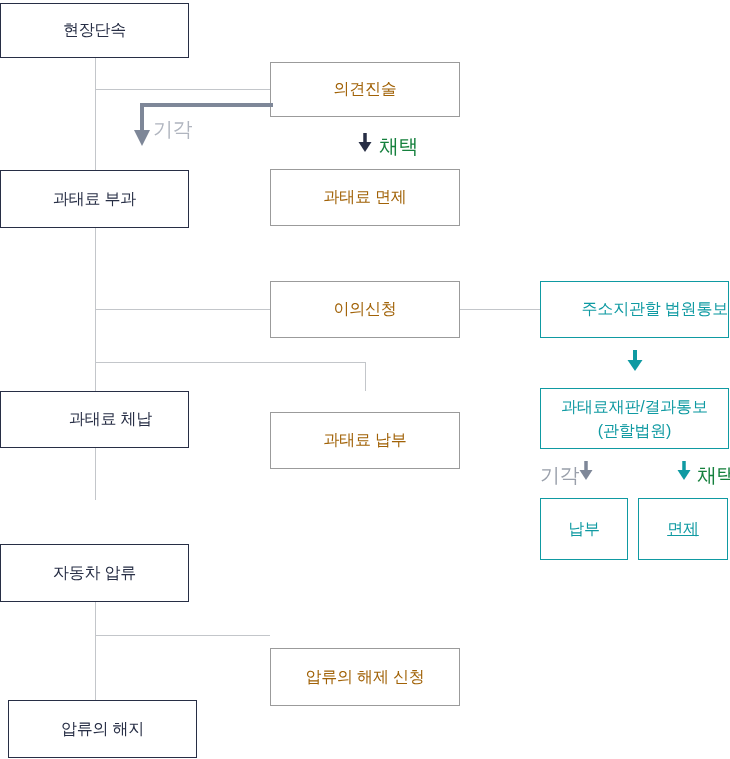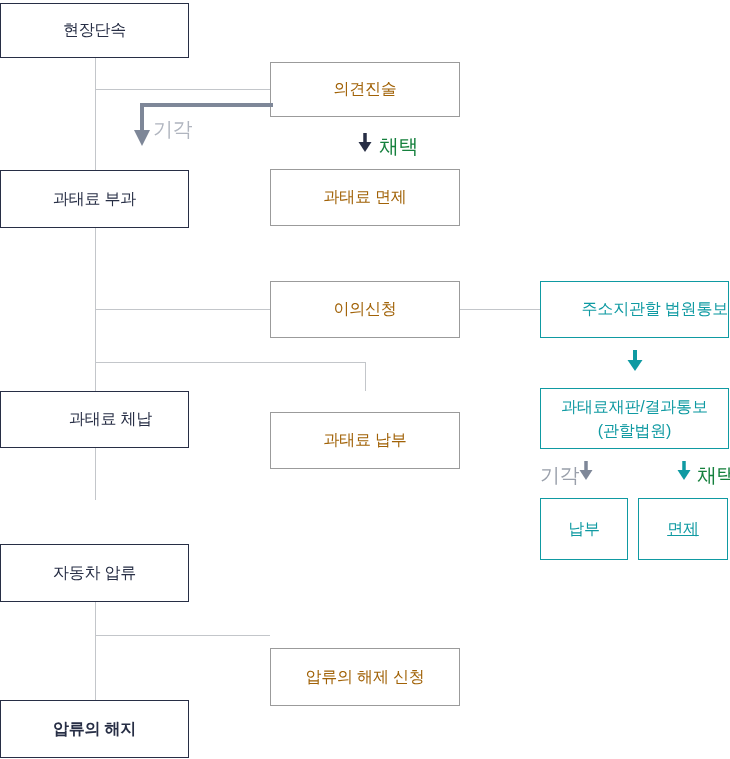--- a/index.html
+++ b/index.html
@@ -44,21 +44,21 @@
   </div>
   <div class="box dark" style="left:0;top:170px;width:189px;height:58px;">
     <span>과태료 부과</span>
   </div>
   <div class="box dark" style="left:0;top:391px;width:189px;height:57px;padding-left:32px;">
     <span>과태료 체납</span>
   </div>
   <div class="box dark" style="left:0;top:500px;width:189px;height:58px;margin-top:44px;">
     <span>자동차 압류</span>
   </div>
-  <div class="box dark" style="left:0;top:700px;width:189px;height:58px;font-weight:bold;">
+  <div class="box dark" style="left:8px;top:700px;width:189px;height:58px;">
     <span>압류의 해지</span>
   </div>
 
   <div class="box gray" style="left:270px;top:62px;width:190px;height:55px;">
     <span>의견진술</span>
   </div>
   <div class="box gray" style="left:270px;top:169px;width:190px;height:57px;">
     <span>과태료 면제</span>
   </div>
   <div class="box gray" style="left:270px;top:281px;width:190px;height:57px;">

